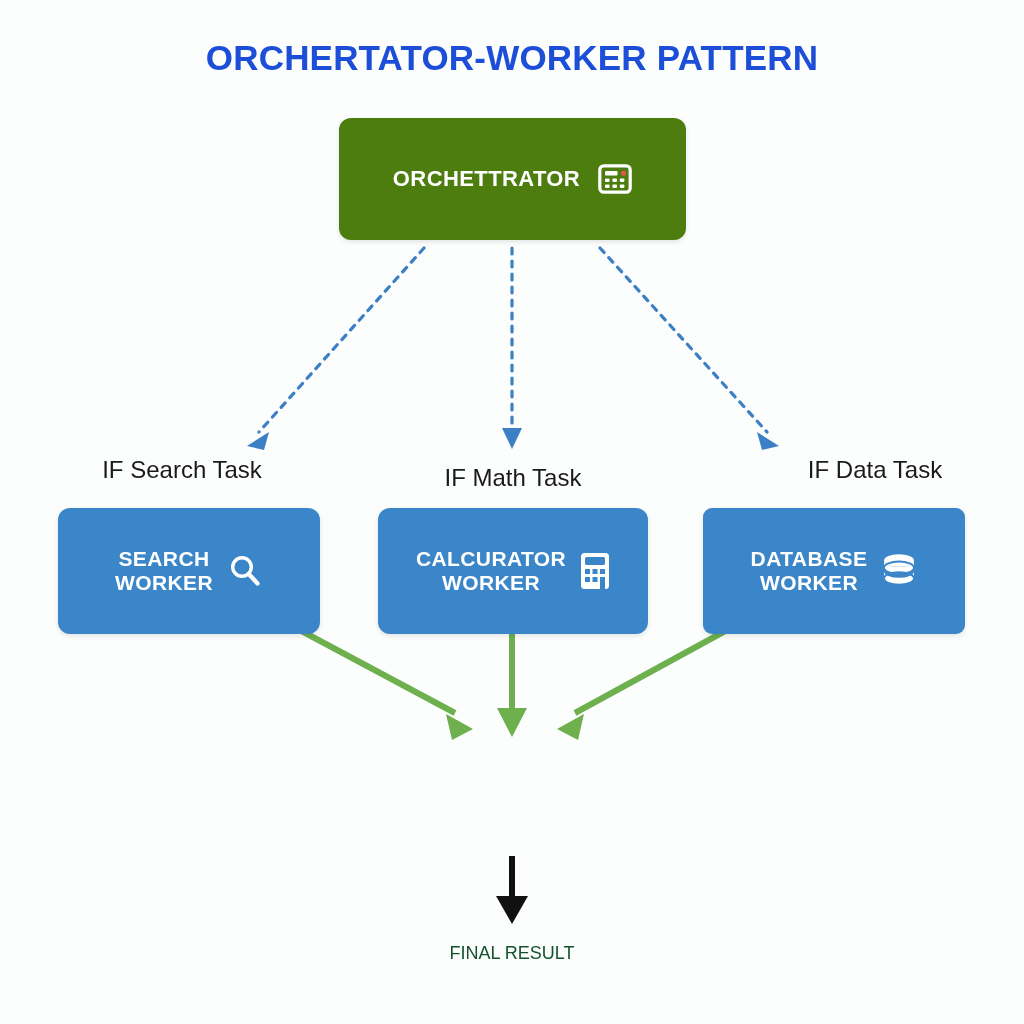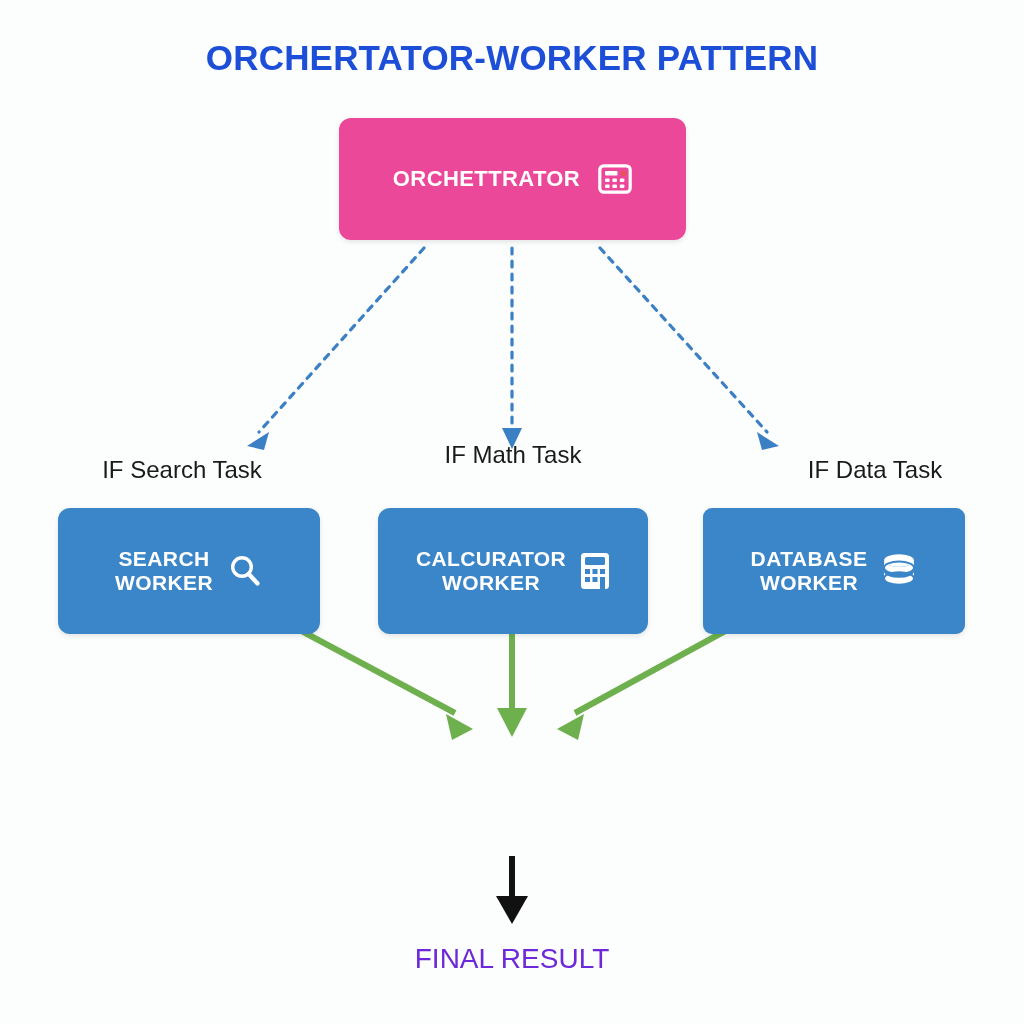--- a/index.html
+++ b/index.html
@@ -56,21 +56,21 @@
   .node .icon {
     display: flex;
     align-items: center;
     justify-content: center;
     flex: 0 0 auto;
   }
 
   #node-orchestrator {
     left: 339px; top: 118px;
     width: 347px; height: 122px;
-    background: #ec4899;
+    background: #4d7c0f;
   }
   #node-orchestrator .label { font-size: 22px; }
 
   .worker {
     top: 508px;
     height: 126px;
     background: #3b86c8;
     gap: 14px;
   }
   .worker .label { font-size: 21px; }
@@ -87,30 +87,30 @@
   #node-aggregator .label { font-size: 22px; }
 
   .edge-label {
     position: absolute;
     font-size: 24px;
     color: #1a1a1a;
     white-space: nowrap;
     transform: translateX(-50%);
   }
   #label-search { left: 182px; top: 456px; }
-  #label-math   { left: 513px; top: 441px; text-align: right; }
+  #label-math   { left: 513px; top: 464px; text-align: right; }
   #label-data   { left: 849px; top: 456px; margin-left: 26px; }
 
   #label-final {
     position: absolute;
     left: 512px;
     top: 943px;
     transform: translateX(-50%);
-    font-size: 28px;
-    color: #6d28d9;
+    font-size: 18px;
+    color: #14532d;
     white-space: nowrap;
   }
 </style>
 </head>
 <body>
 
 <div id="canvas">
 
   <div class="title">ORCHERTATOR-WORKER PATTERN</div>
 

